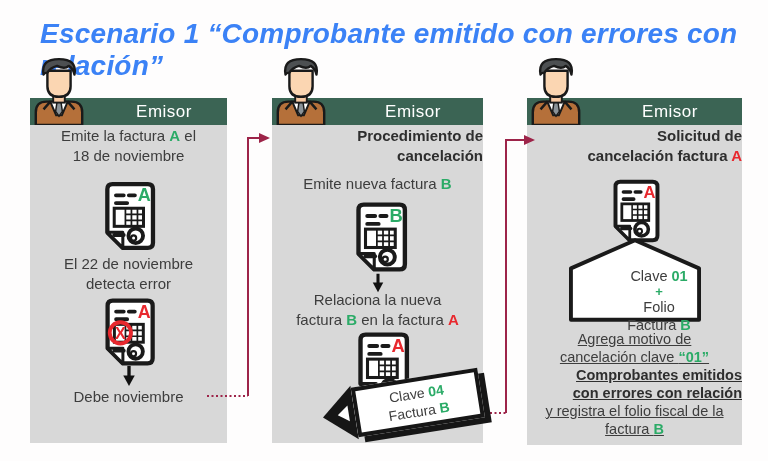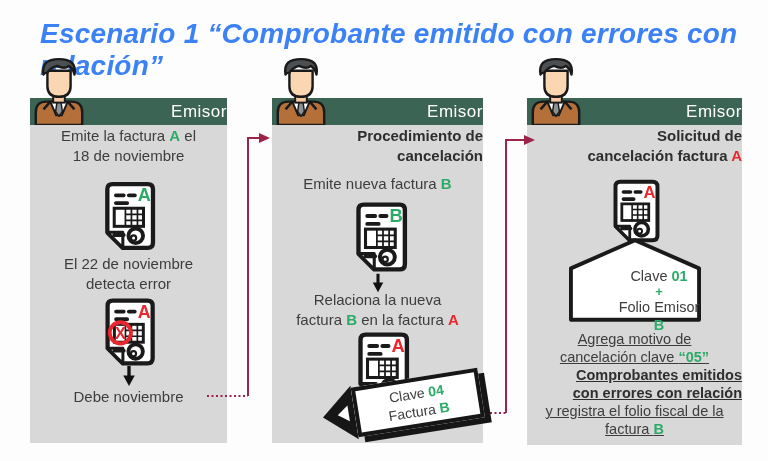--- a/index.html
+++ b/index.html
@@ -6,21 +6,21 @@
   body{width:768px;height:461px;position:relative;background:#fefdfd;overflow:hidden;
        font-family:"Liberation Sans","DejaVu Sans",sans-serif;}
   .title{position:absolute;left:40px;top:18px;width:700px;font-size:28px;font-weight:bold;
          font-style:italic;color:#3b82f6;letter-spacing:.2px;}
   .col{position:absolute;top:98px;background:#d8d8d8;}
   #col1{left:30px;width:197px;height:345px;}
   #col2{left:272px;width:211px;height:345px;}
   #col3{left:527px;width:215px;height:347px;}
   .band{position:absolute;left:0;top:0;width:100%;height:27px;background:#3b6454;
         color:#fff;font-size:17px;font-weight:500;letter-spacing:.5px;
-        display:flex;align-items:center;justify-content:flex-end;padding-left:71px;box-sizing:border-box;}
+        display:flex;align-items:center;justify-content:center;padding-left:71px;box-sizing:border-box;}
   .person{position:absolute;width:58px;height:68px;z-index:3;}
   #p1{left:30px;top:57px;} #p2{left:272px;top:57px;} #p3{left:527px;top:57px;}
   .line{position:absolute;left:0;width:100%;text-align:center;font-size:15px;line-height:20px;
         color:#3d3d3d;}
   .bold{font-weight:bold;color:#2e2e2e;text-align:right;}
   .g{color:#2bab67;font-weight:bold;}
   .r{color:#e8282e;font-weight:bold;}
   .inv{position:absolute;}
   .darr{position:absolute;}
   svg text{font-family:"Liberation Sans","DejaVu Sans",sans-serif;}
@@ -168,25 +168,25 @@
     <circle cx="42.5" cy="65.5" r="3" fill="none" stroke="#1a1a1a" stroke-width="2.5"></circle>
     <text x="55" y="23" font-size="21" font-weight="800" fill="#e8282e" text-anchor="middle">A</text>
   </svg>
 
   <svg class="pent" viewBox="0 0 136 86">
     <polygon points="68,2 134,31 134,84 2,84 2,31" fill="#fff" stroke="#1a1a1a" stroke-width="4" stroke-linejoin="round"></polygon>
   </svg>
   <div class="pent-text">
     <div><span>Clave </span><span class="g">01</span></div>
     <div class="plus g">+</div>
-    <div><span>Folio Emisor </span><span class="g">B</span></div>
+    <div><span>Folio Factura </span><span class="g">B</span></div>
   </div>
 
   <div class="line note" style="top:232px">Agrega motivo de</div>
-  <div class="line note" style="top:250px"><span>cancelación clave </span><span class="g">“05”</span></div>
+  <div class="line note" style="top:250px"><span>cancelación clave </span><span class="g">“01”</span></div>
   <div class="line note bold" style="top:268px">Comprobantes emitidos</div>
   <div class="line note bold" style="top:286px">con errores con relación</div>
   <div class="line note" style="top:304px">y registra el folio fiscal de la</div>
   <div class="line note" style="top:322px"><span>factura </span><span class="g">B</span></div>
 </div>
 
 <svg id="p1" class="person" viewBox="0 0 60 70">
   <path d="M6 70 V57 Q6 46 17 46 H43 Q54 46 54 57 V70 Z" fill="#b5703a" stroke="#1a1a1a" stroke-width="2.5"></path>
   <path d="M21 46 H39 L33 60 H27 Z" fill="#fff" stroke="#1a1a1a" stroke-width="2"></path>
   <path d="M28 46 H32 L33.5 56 L30 61 L26.5 56 Z" fill="#8a9298" stroke="#1a1a1a" stroke-width="1.5"></path>

